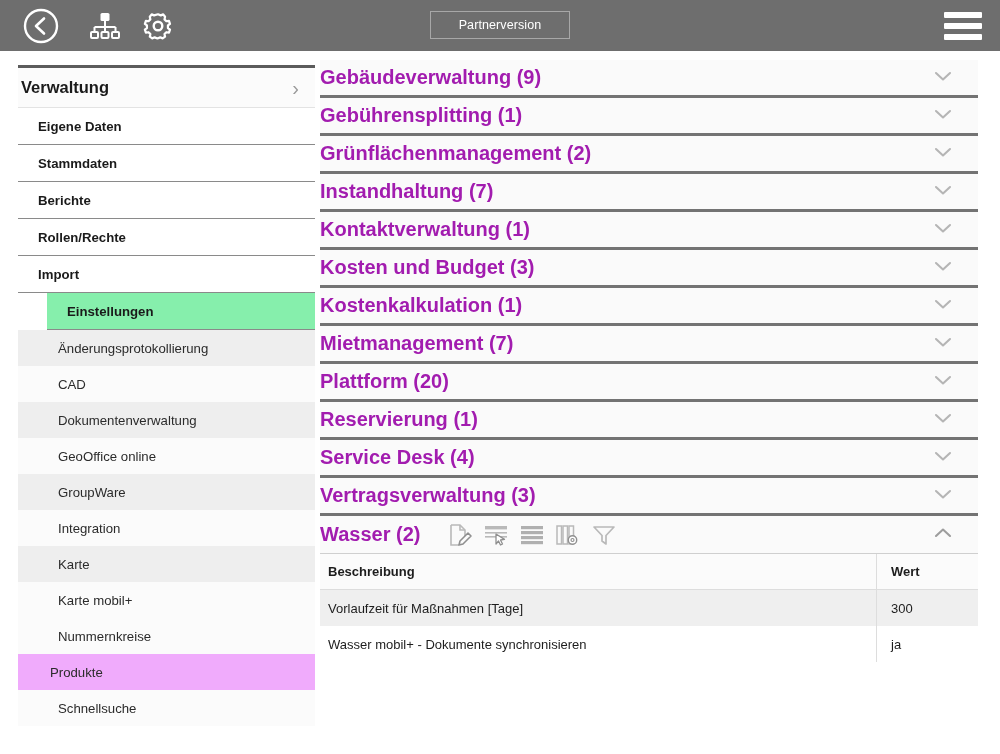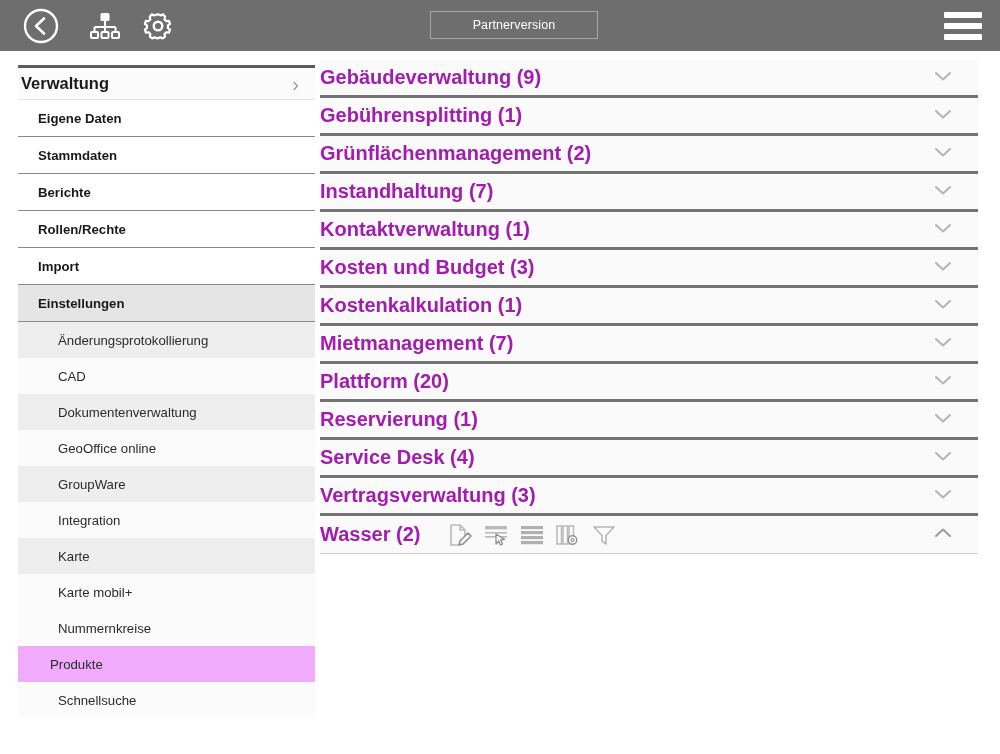--- a/index.html
+++ b/index.html
@@ -16,21 +16,21 @@
     background: #6e6e6e;
     display: flex; align-items: center;
   }
   .tb-icon { display: flex; align-items: center; justify-content: center; cursor: pointer; }
   #back-btn { margin-left: 22px; width: 38px; height: 38px; }
   #sitemap-btn { margin-left: 28px; width: 34px; height: 34px; }
   #gear-btn { margin-left: 20px; width: 32px; height: 32px; }
 
   #partner-box {
     position: absolute; left: 430px; top: 11px;
-    width: 168px; height: 28px;
+    width: 140px; height: 28px;
     border: 1px solid #a7a7a7;
     color: #ffffff; font-size: 12.5px;
     display: flex; align-items: center; justify-content: center;
     cursor: pointer; letter-spacing: .1px;
   }
   #hamburger {
     position: absolute; right: 18px; top: 12px;
     width: 38px; height: 28px;
     display: flex; flex-direction: column; justify-content: space-between;
     cursor: pointer;
@@ -39,38 +39,38 @@
 
   
   #sidebar {
     position: absolute; left: 18px; top: 65px;
     width: 297px; height: 689px;
     border-top: 3px solid #5c5c5c;
     overflow: hidden;
     background: #ffffff;
   }
   .sb-head {
-    height: 32px; background: #fbfbfb;
+    height: 40px; background: #fbfbfb;
     display: flex; align-items: center;
     padding-left: 3px; padding-right: 16px;
     border-bottom: 1px solid #e3e3e3;
     cursor: pointer;
   }
   .sb-head .t { font-size: 16.5px; font-weight: bold; color: #1a1a1a; flex: 1; }
   .sb-head .chev { color: #9a9a9a; font-size: 20px; line-height: 1; }
 
   .sb-item {
     height: 37px; background: #ffffff;
     display: flex; align-items: center;
     padding-left: 20px;
     border-bottom: 1px solid #8a8a8a;
     font-size: 13.2px; font-weight: bold; color: #1a1a1a;
     cursor: pointer;
   }
-  .sb-item.sel { background: #e5e5e5; }
+  .sb-item.sel { background: #86efac; margin-left: 29px; }
   .sb-sub {
     height: 36px;
     display: flex; align-items: center;
     padding-left: 40px;
     font-size: 13.2px; font-weight: normal; color: #2b2b2b;
     cursor: pointer;
   }
   .sb-sub.alt  { background: #eeeeee; }
   .sb-sub.alt2 { background: #fbfbfb; }
   .sb-sub.sel  { background: #f0abfc; padding-left: 32px; }
@@ -344,14 +344,28 @@
             <svg width="26" height="24" viewBox="0 0 26 24">
               <path d="M3 4 h20 l-8 8.5 v8.5 l-4-3 v-5.5 z" fill="none" stroke="#b9b9b9" stroke-width="1.7" stroke-linejoin="round"></path>
             </svg>
           </div>
         </div>
         <span class="spacer"></span>
         <span class="caret"><svg width="20" height="14" viewBox="0 0 20 14">
             <polyline points="3,10 10,3.5 17,10" fill="none" stroke="#9d9d9d" stroke-width="2.1" stroke-linecap="round" stroke-linejoin="round"></polyline>
           </svg></span>
       </div>
+      <div id="wasser-table">
+        <div class="tr head">
+          <div class="td-desc">Beschreibung</div>
+          <div class="td-val">Wert</div>
+        </div>
+        <div class="tr odd">
+          <div class="td-desc">Vorlaufzeit für Maßnahmen [Tage]</div>
+          <div class="td-val">300</div>
+        </div>
+        <div class="tr even">
+          <div class="td-desc">Wasser mobil+ - Dokumente synchronisieren</div>
+          <div class="td-val">ja</div>
+        </div>
+      </div>
     </div>
 </div>
 
 </body></html>

